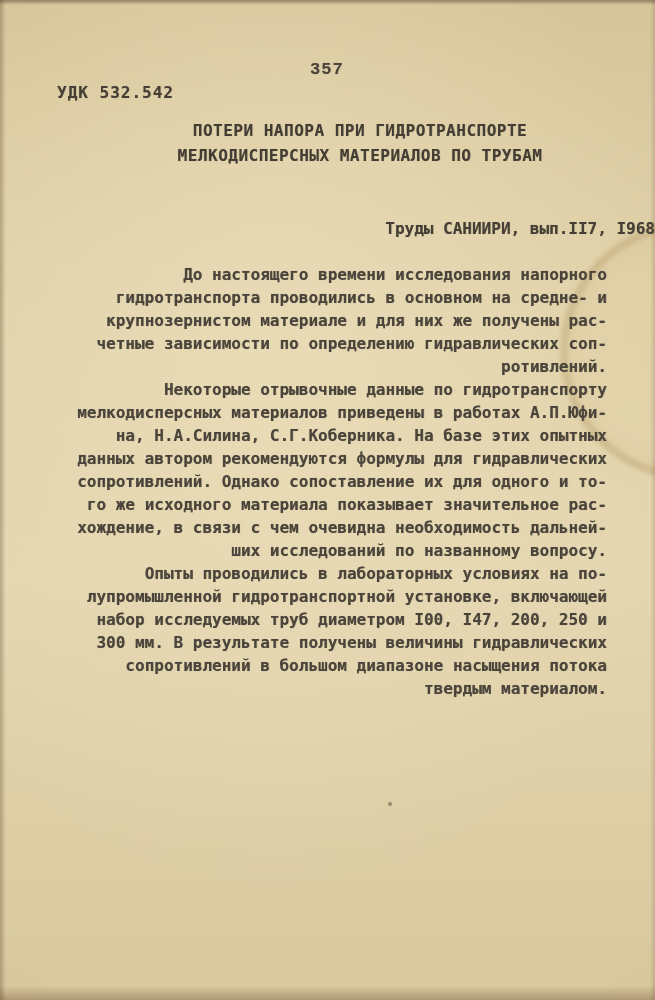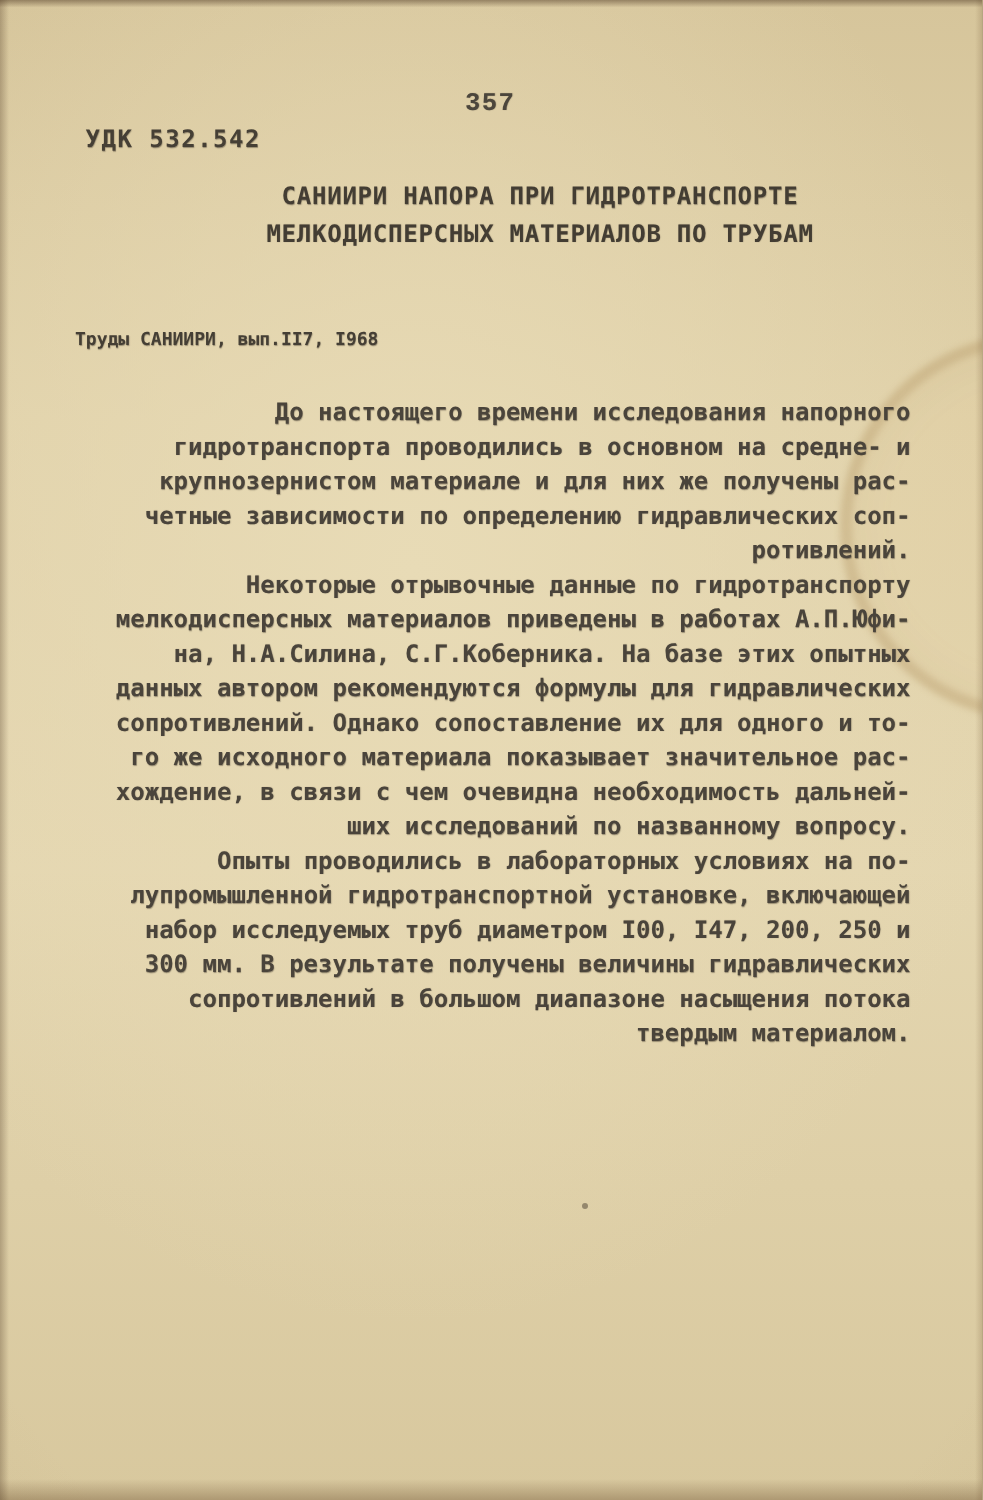--- a/index.html
+++ b/index.html
@@ -90,22 +90,22 @@
     top: 185px;
     text-align: center;
     font-size: 16px;
     color: #453f35;
   }
   .source {
     position: absolute;
     left: 50px;
     right: 0;
     top: 219px;
-    text-align: left;
-    font-size: 12px;
+    text-align: right;
+    font-size: 16px;
     color: #453f35;
   }
   .body-text {
     position: absolute;
     left: 62px;
     top: 263px;
     width: 545px;
     font-size: 16px;
     line-height: 23px;
   }
@@ -126,21 +126,21 @@
 <div class="paper">
 
   <div class="stain"></div>
   <div class="edge-shading"></div>
   <div class="speck"></div>
 
   <div class="udk">УДК 532.542</div>
 
   <div class="pagenum">357</div>
 
-  <div class="title">САНИИРИ НАПОРА ПРИ ГИДРОТРАНСПОРТЕ
+  <div class="title">ПОТЕРИ НАПОРА ПРИ ГИДРОТРАНСПОРТЕ
 МЕЛКОДИСПЕРСНЫХ МАТЕРИАЛОВ ПО ТРУБАМ</div>
 
 
   <div class="source">Труды САНИИРИ, вып.II7, I968</div>
 
   <div class="body-text">
     <p class="para">До настоящего времени исследования напорного
 гидротранспорта проводились в основном на средне- и
 крупнозернистом материале и для них же получены рас-
 четные зависимости по определению гидравлических соп-

